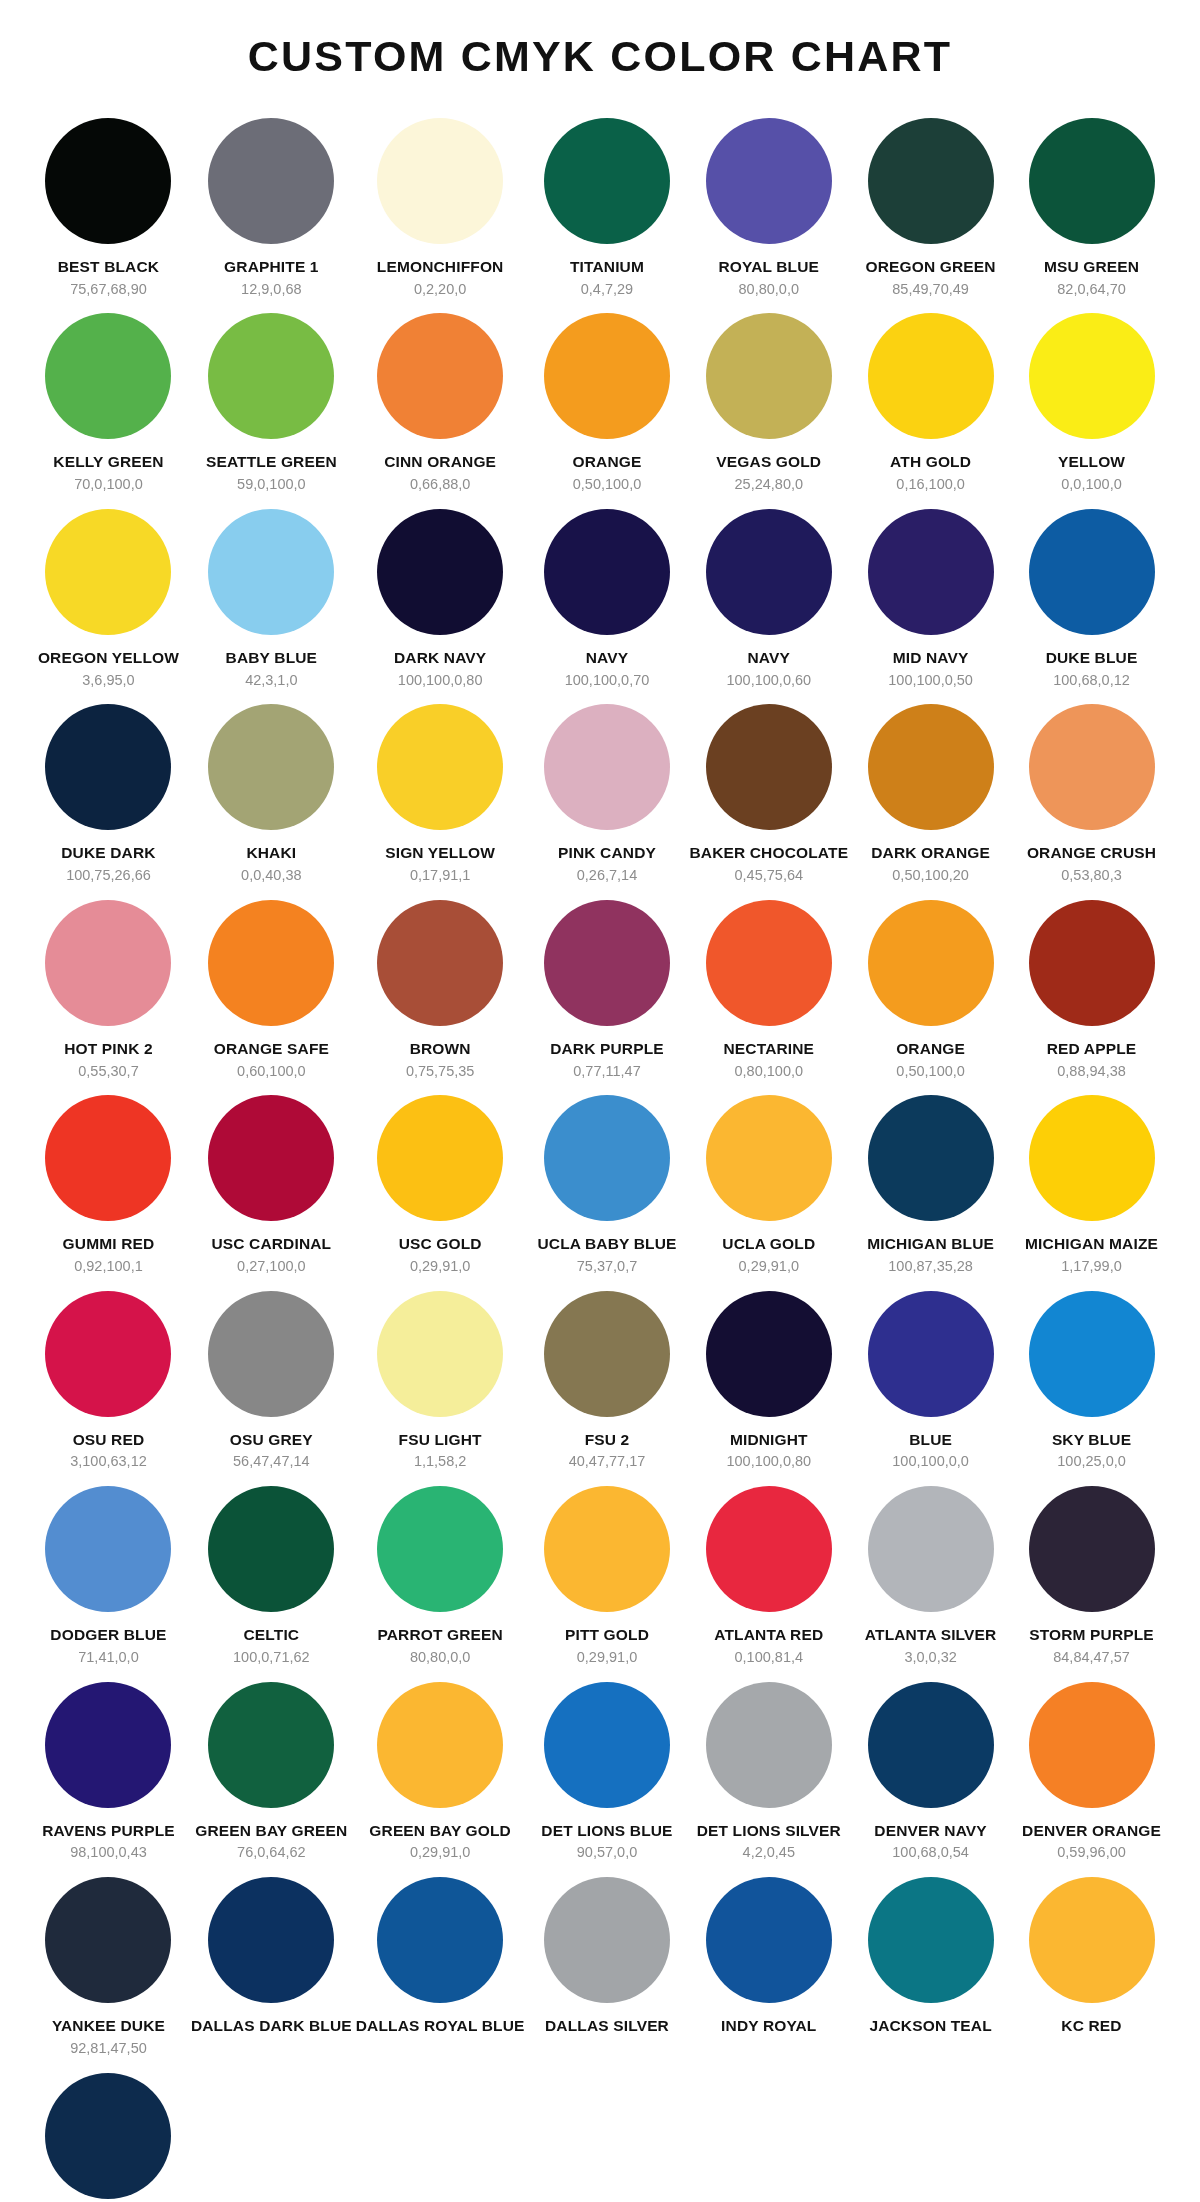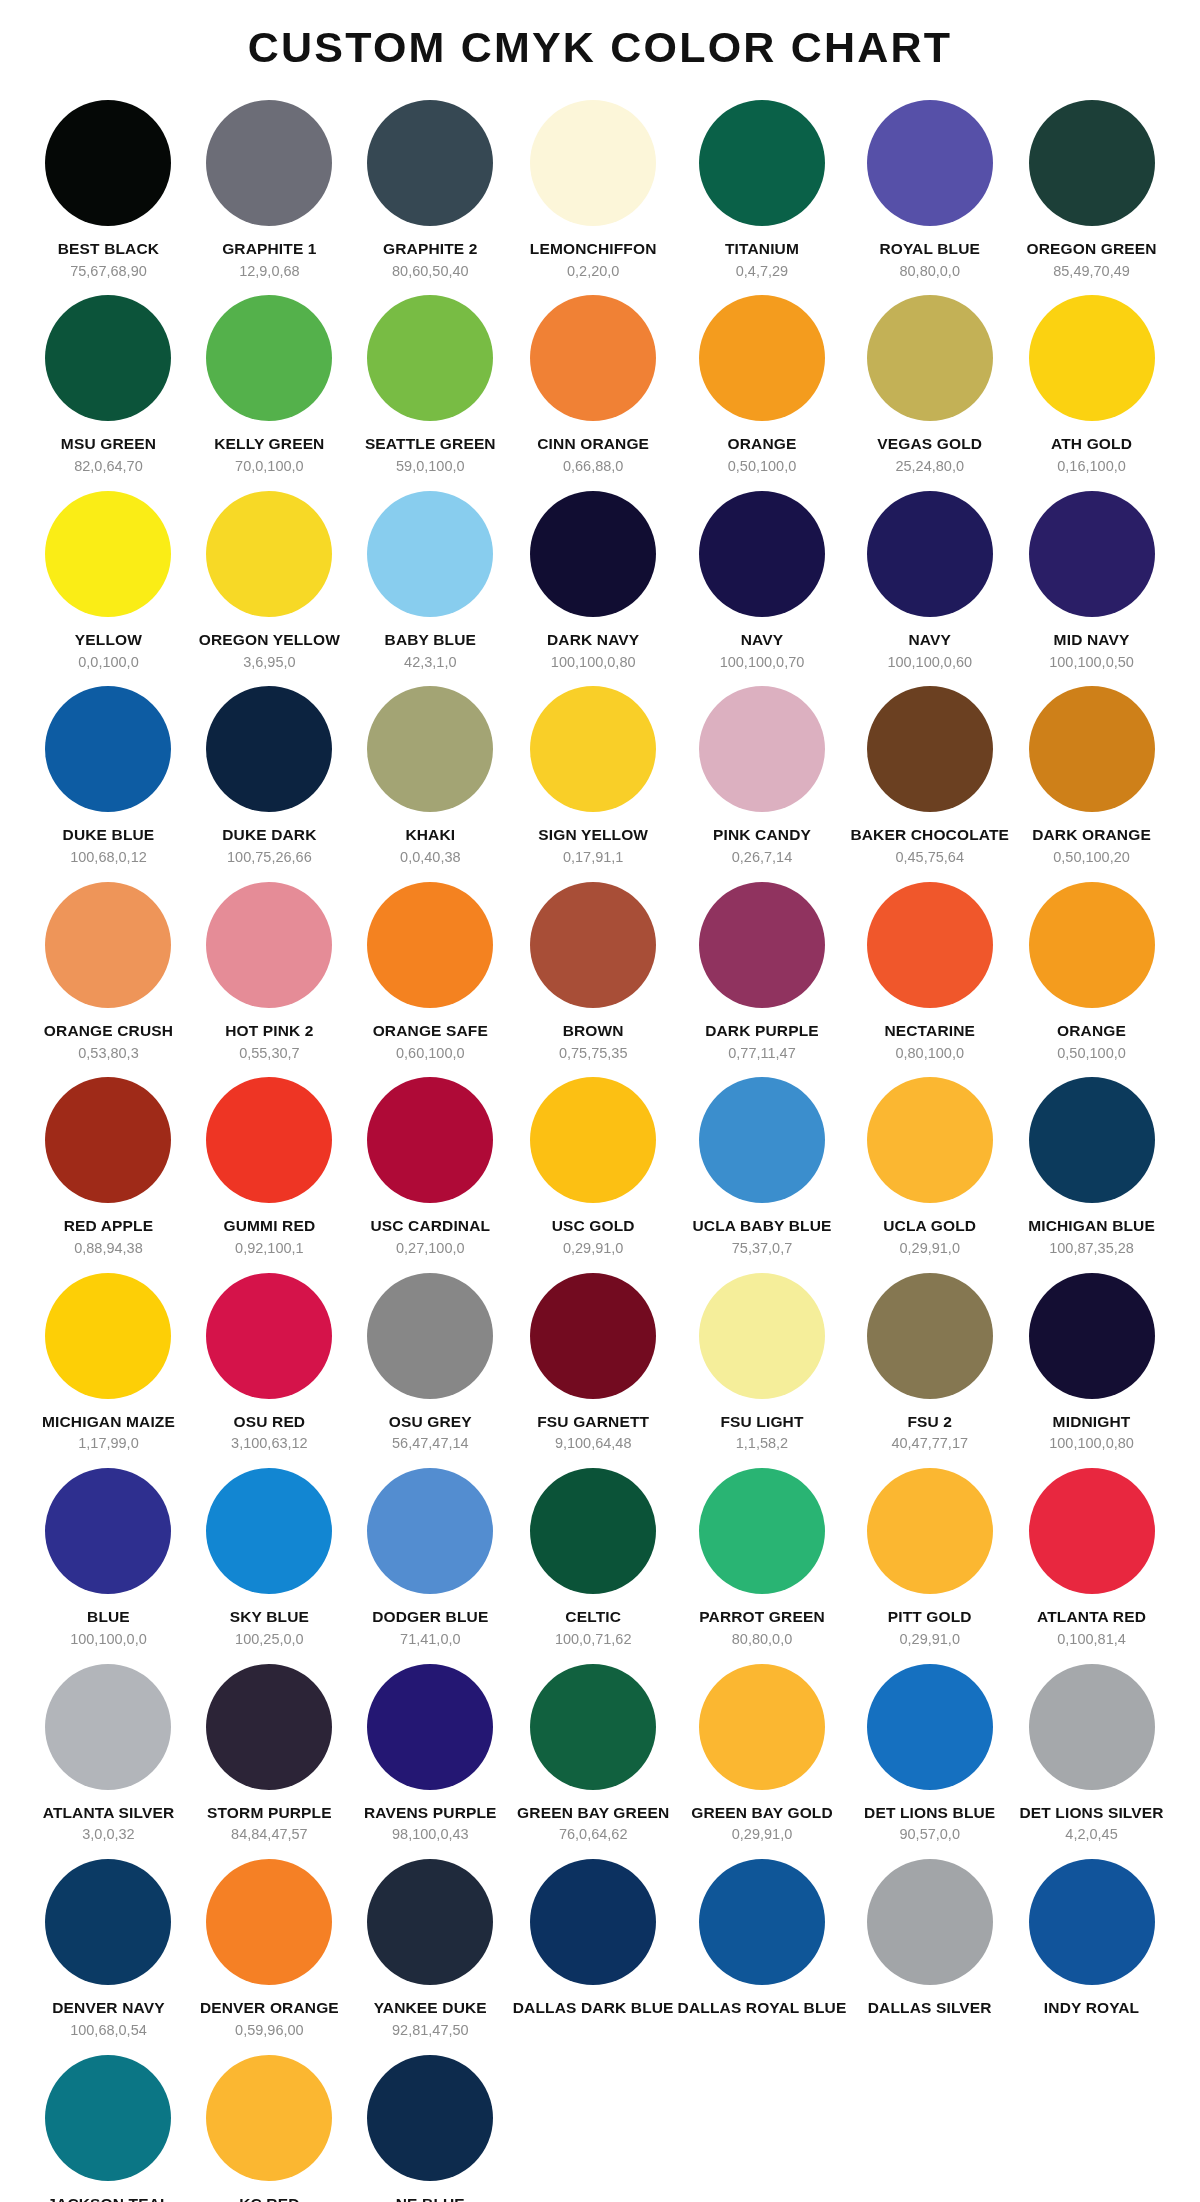--- a/index.html
+++ b/index.html
@@ -23,21 +23,21 @@
   }
   .chart-title {
     text-align: center;
     font-family: "Liberation Sans", sans-serif;
     font-weight: bold;
     font-size: 43px;
     letter-spacing: 2.2px;
     color: #111111;
     padding-top: 20px;
     padding-bottom: 14px;
-    margin: 1px;
+    margin: 10px;
     line-height: 1.25;
   }
   .grid {
     display: grid;
     grid-template-columns: repeat(7, 1fr);
     column-gap: 0px;
     row-gap: 0px;
     padding: 4px 28px 18px 28px;
   }
   .swatch-cell {
@@ -87,25 +87,20 @@
         <span class="swatch-dot" style="background: rgb(5, 8, 6);"></span>
         <div class="swatch-name">BEST BLACK</div>
         <div class="swatch-code">75,67,68,90</div>
       </div>
       <div class="swatch-cell">
         <span class="swatch-dot" style="background: rgb(108, 109, 119);"></span>
         <div class="swatch-name">GRAPHITE 1</div>
         <div class="swatch-code">12,9,0,68</div>
       </div>
       <div class="swatch-cell">
-        <span class="swatch-dot" style="background: rgb(54, 72, 83);"></span>
-        <div class="swatch-name">GRAPHITE 2</div>
-        <div class="swatch-code">80,60,50,40</div>
-      </div>
-      <div class="swatch-cell">
         <span class="swatch-dot" style="background: rgb(252, 246, 217);"></span>
         <div class="swatch-name">LEMONCHIFFON</div>
         <div class="swatch-code">0,2,20,0</div>
       </div>
       <div class="swatch-cell">
         <span class="swatch-dot" style="background: rgb(10, 97, 72);"></span>
         <div class="swatch-name">TITANIUM</div>
         <div class="swatch-code">0,4,7,29</div>
       </div>
       <div class="swatch-cell">
@@ -300,25 +295,20 @@
       </div>
       <div class="swatch-cell">
         <span class="swatch-dot" style="background: rgb(213, 19, 74);"></span>
         <div class="swatch-name">OSU RED</div>
         <div class="swatch-code">3,100,63,12</div>
       </div>
       <div class="swatch-cell">
         <span class="swatch-dot" style="background: rgb(135, 135, 135);"></span>
         <div class="swatch-name">OSU GREY</div>
         <div class="swatch-code">56,47,47,14</div>
-      </div>
-      <div class="swatch-cell">
-        <span class="swatch-dot" style="background: rgb(115, 11, 32);"></span>
-        <div class="swatch-name">FSU GARNETT</div>
-        <div class="swatch-code">9,100,64,48</div>
       </div>
       <div class="swatch-cell">
         <span class="swatch-dot" style="background: rgb(245, 238, 154);"></span>
         <div class="swatch-name">FSU LIGHT</div>
         <div class="swatch-code">1,1,58,2</div>
       </div>
       <div class="swatch-cell">
         <span class="swatch-dot" style="background: rgb(133, 119, 81);"></span>
         <div class="swatch-name">FSU 2</div>
         <div class="swatch-code">40,47,77,17</div>

